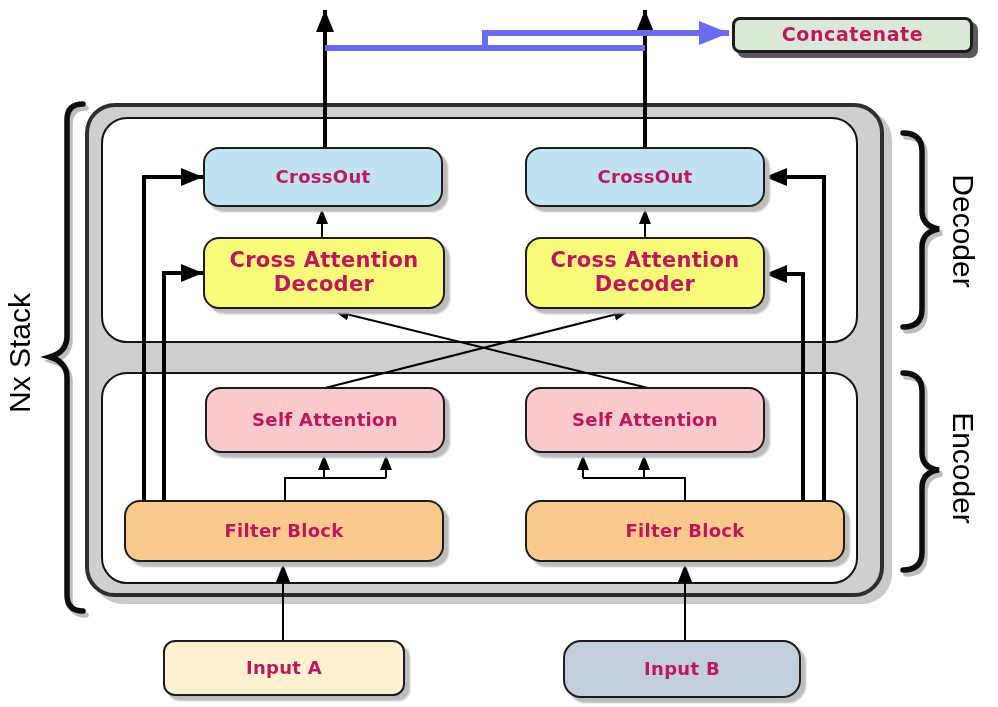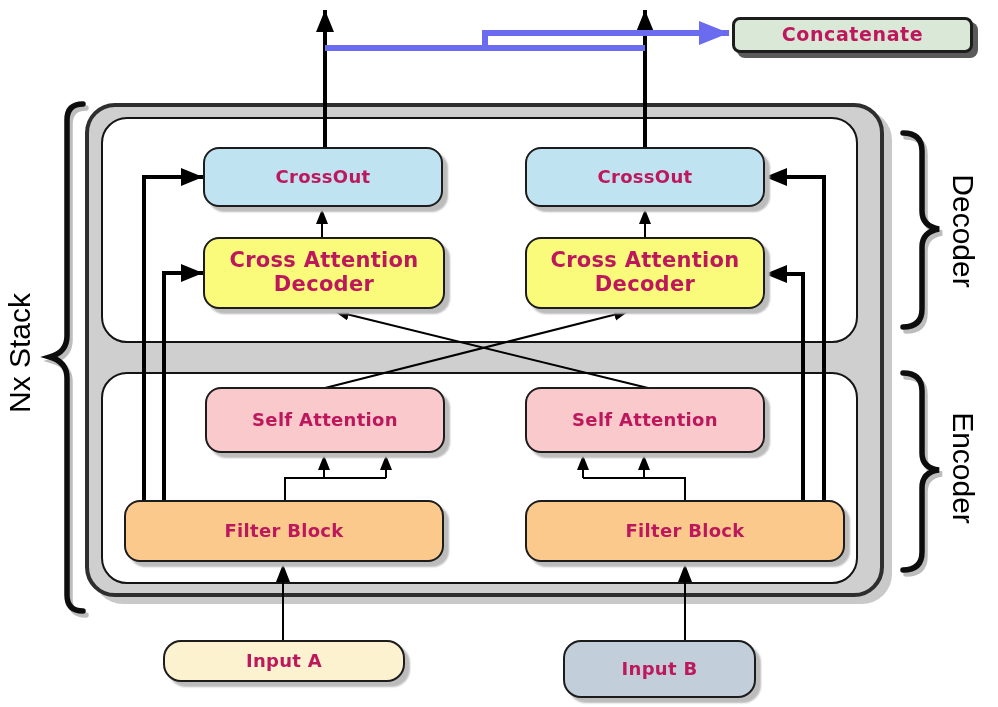--- a/index.html
+++ b/index.html
@@ -21,22 +21,22 @@
      box-shadow:5px 5px 2px #bcbcbc;z-index:10;line-height:1.12;letter-spacing:.3px;}
   .f22{font-size:18px;} .f21{font-size:21px;}
   .crossout-l{left:203px;top:147px;width:240px;height:60px;}
   .crossout-r{left:525px;top:147px;width:240px;height:60px;}
   .cad-l{left:203px;top:237px;width:242px;height:72px;}
   .cad-r{left:525px;top:237px;width:240px;height:72px;}
   .sa-l{left:205px;top:387px;width:240px;height:66px;}
   .sa-r{left:525px;top:387px;width:240px;height:66px;}
   .filter-l{left:124px;top:500px;width:320px;height:62px;}
   .filter-r{left:525px;top:500px;width:320px;height:62px;}
-  .input-a{left:163px;top:640px;width:242px;height:42px;border-radius:18px;}
-  .input-b{left:563px;top:640px;width:193px;height:58px;border-radius:18px;}
+  .input-a{left:163px;top:640px;width:242px;height:56px;border-radius:12px;}
+  .input-b{left:563px;top:640px;width:238px;height:58px;border-radius:18px;}
   .concat{left:732px;top:17px;width:241px;height:36px;border-radius:8px;border-width:3px;
      font-size:19px;letter-spacing:.6px;box-shadow:5px 5px 0 #5a5a5a;}
   
   .side-label{position:absolute;white-space:nowrap;color:#000;z-index:12;
      font-family:"Liberation Sans","DejaVu Sans",sans-serif;font-size:30px;font-weight:400;}
   .nx{left:20px;top:353px;transform:translate(-50%,-50%) rotate(-90deg);}
   .dec{left:963px;top:231px;transform:translate(-50%,-50%) rotate(90deg);}
   .enc{left:963px;top:468px;transform:translate(-50%,-50%) rotate(90deg);}
 </style>
 </head>

